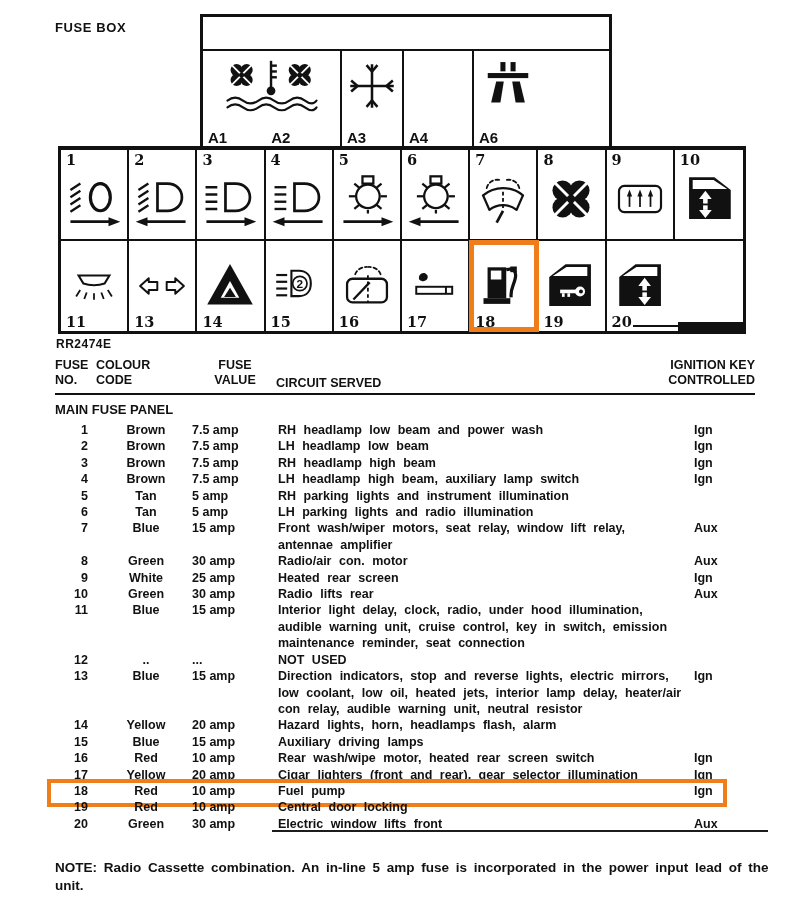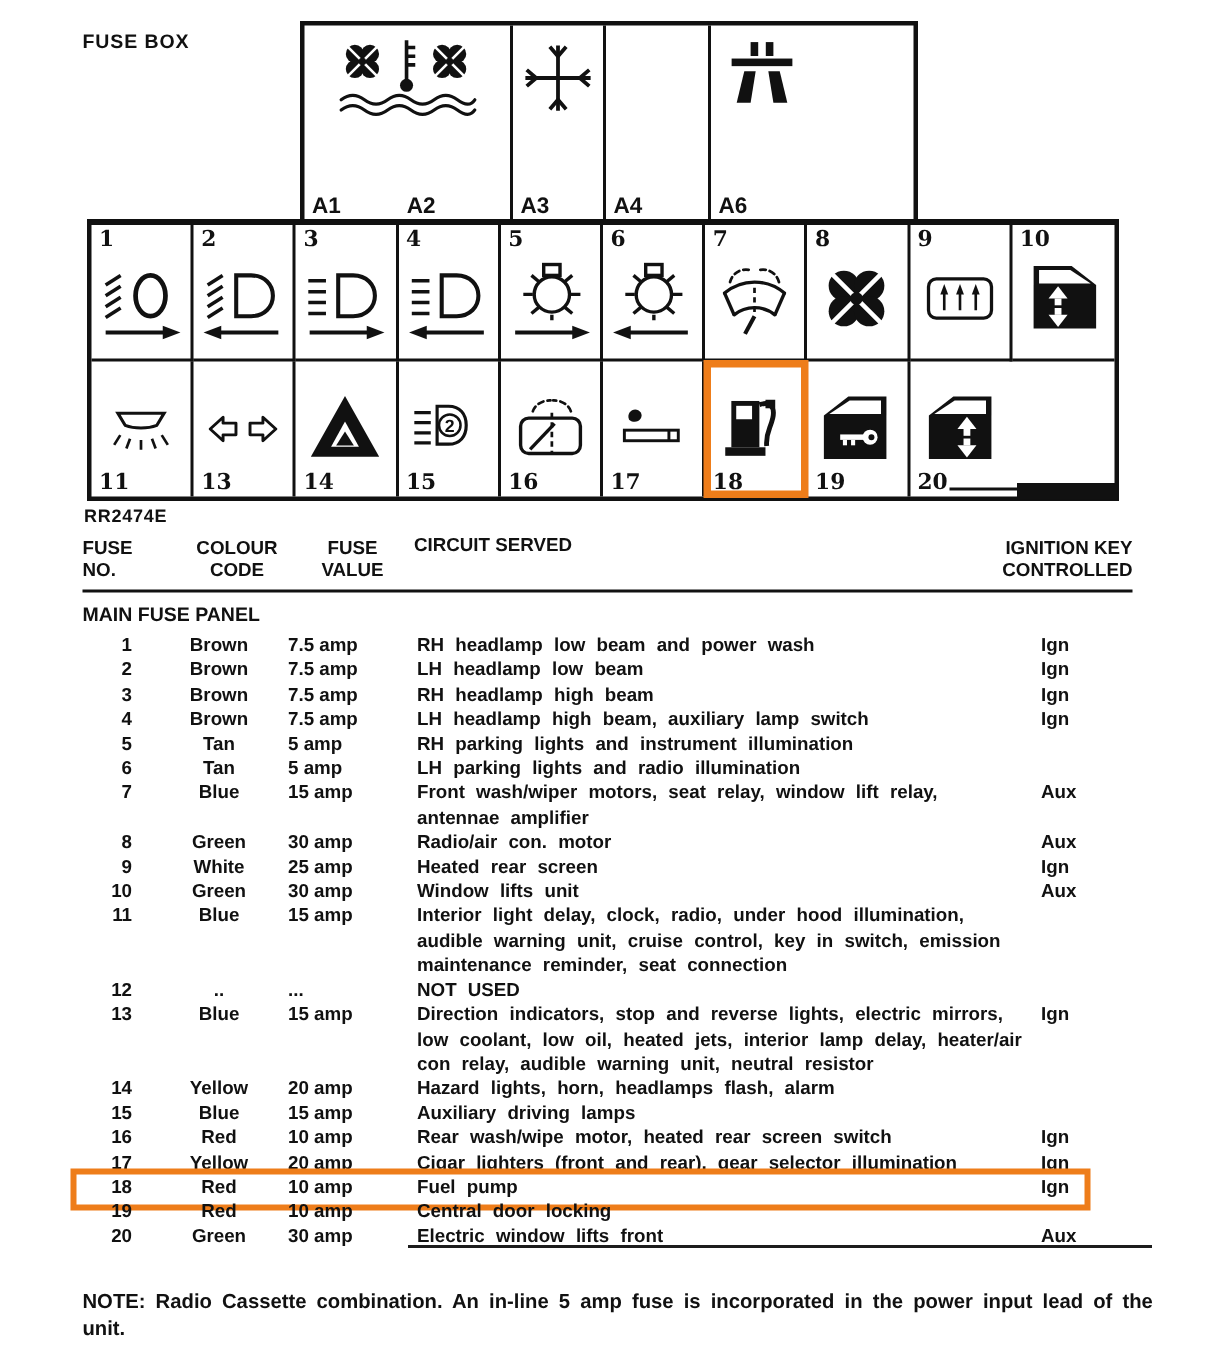--- a/index.html
+++ b/index.html
@@ -2,21 +2,21 @@
 <html style="--hl: #EE7D1A;"><head>
 <meta charset="utf-8">
 <style>
   html,body{margin:0;padding:0;background:#fff;}
   #page{position:relative;width:808px;height:898px;background:#fff;color:#111;
         font-family:"Liberation Sans",sans-serif;overflow:hidden;border-radius:18px;}
   
   #fusebox-title{position:absolute;left:55px;top:20px;font-size:13px;font-weight:bold;letter-spacing:.6px;}
   
   #accessory-box{position:absolute;left:200px;top:14px;width:412px;height:136px;
-                 border:3px solid #111;box-sizing:border-box;display:flex;flex-direction:row;}
+                 border:3px solid #111;box-sizing:border-box;display:flex;flex-direction:column;}
   #accessory-top-band{height:32px;border-bottom:2px solid #111;}
   #accessory-cells{flex:1;display:flex;}
   .acell{position:relative;box-sizing:border-box;border-right:2px solid #111;}
   .acell:last-child{border-right:none;}
   .acell svg{position:absolute;left:50%;top:4px;transform:translateX(-50%);}
   .acell .albl{position:absolute;bottom:1px;left:5px;font-weight:bold;font-size:15px;display:flex;gap:44px;}
   
   #main-grid{position:absolute;left:58px;top:146px;width:688px;height:188px;
              border:3px solid #111;border-top-width:4px;box-sizing:border-box;
              display:grid;grid-template-columns:repeat(10,1fr);grid-template-rows:1fr 1fr;}
@@ -26,23 +26,23 @@
   .gcell .num{position:absolute;left:5px;font-family:"DejaVu Serif",serif;font-size:14.5px;font-weight:bold;}
   .gcell.r1 .num{top:1px;}
   .gcell.r2 .num{bottom:1px;}
   .gcell svg{position:absolute;left:50%;top:50%;transform:translate(-50%,-50%);}
   .gcell.r1 svg{top:55%;}
   .gcell.hl{outline:5px solid var(--hl,#EE7D1A);outline-offset:-4px;z-index:3;}
   #diagram-code{position:absolute;left:56px;top:337px;font-size:12px;font-weight:bold;letter-spacing:.5px;}
   
   .thead{position:absolute;font-size:12.5px;font-weight:bold;line-height:15px;}
   #h-fuse-no{left:55px;top:358px;}
-  #h-colour{left:112px;top:358px;width:92px;text-align:center;}
+  #h-colour{left:96px;top:358px;width:92px;}
   #h-value{left:192px;top:358px;width:86px;text-align:center;}
-  #h-circuit{left:276px;top:356px;}
+  #h-circuit{left:276px;top:376px;}
   #h-ign{left:545px;top:358px;width:210px;text-align:right;}
   #header-rule{position:absolute;left:55px;top:393px;width:700px;height:0;border-top:2px solid #111;}
   #section-title{position:absolute;left:55px;top:402px;font-size:13px;font-weight:bold;}
   
   #fuse-table{position:absolute;left:55px;top:422px;width:714px;font-size:12.5px;font-weight:600;}
   .frow{display:grid;grid-template-columns:45px 92px 86px 414px 1fr;min-height:16.4px;
         line-height:16.4px;position:relative;align-items:start;}
   .c-no{text-align:right;padding-right:12px;}
   .c-colour{text-align:center;}
   .c-value{text-align:left;white-space:nowrap;}
@@ -480,21 +480,21 @@
         <div class="c-no">9</div>
         <div class="c-colour">White</div>
         <div class="c-value">25 amp</div>
         <div class="c-circuit">Heated rear screen</div>
         <div class="c-ign">Ign</div>
       </div>
       <div class="frow">
         <div class="c-no">10</div>
         <div class="c-colour">Green</div>
         <div class="c-value">30 amp</div>
-        <div class="c-circuit">Window lifts unit</div>
+        <div class="c-circuit">Radio lifts rear</div>
         <div class="c-ign">Aux</div>
       </div>
       <div class="frow">
         <div class="c-no">11</div>
         <div class="c-colour">Blue</div>
         <div class="c-value">15 amp</div>
         <div class="c-circuit">Interior light delay, clock, radio, under hood illumination, audible warning unit, cruise control, key in switch, emission maintenance reminder, seat connection</div>
         <div class="c-ign"></div>
       </div>
       <div class="frow">

